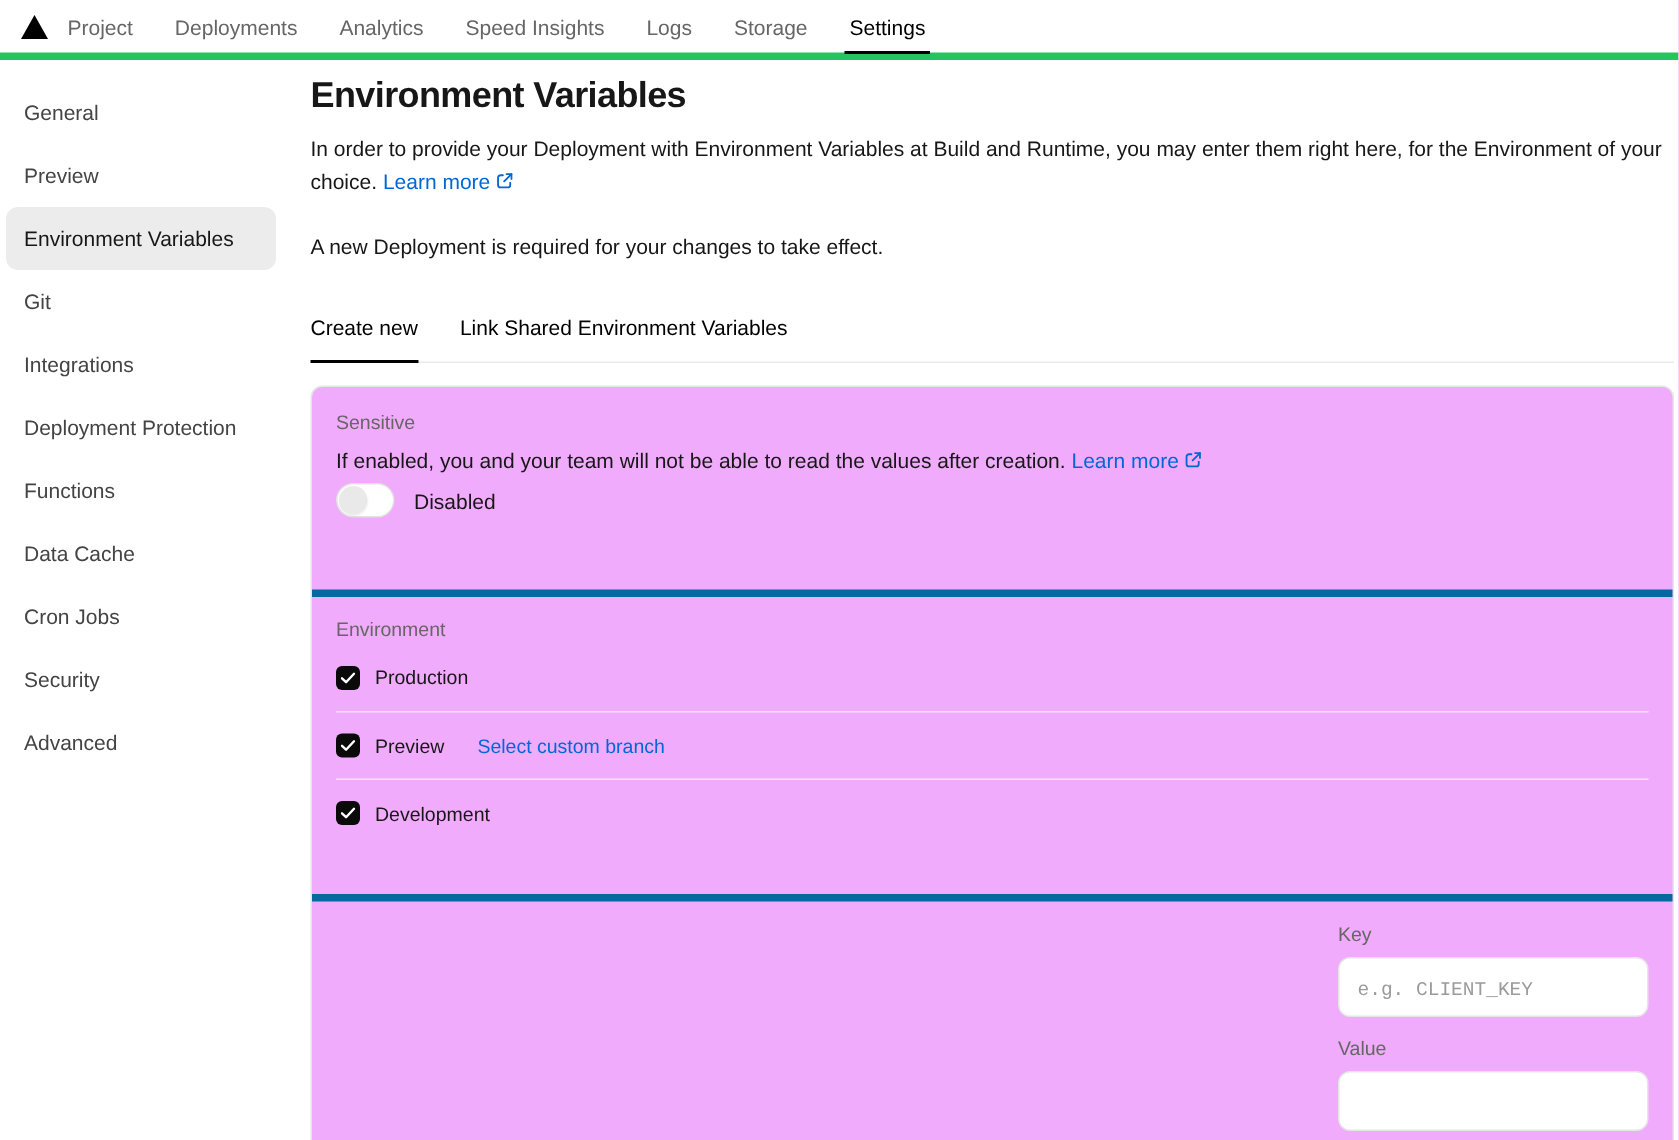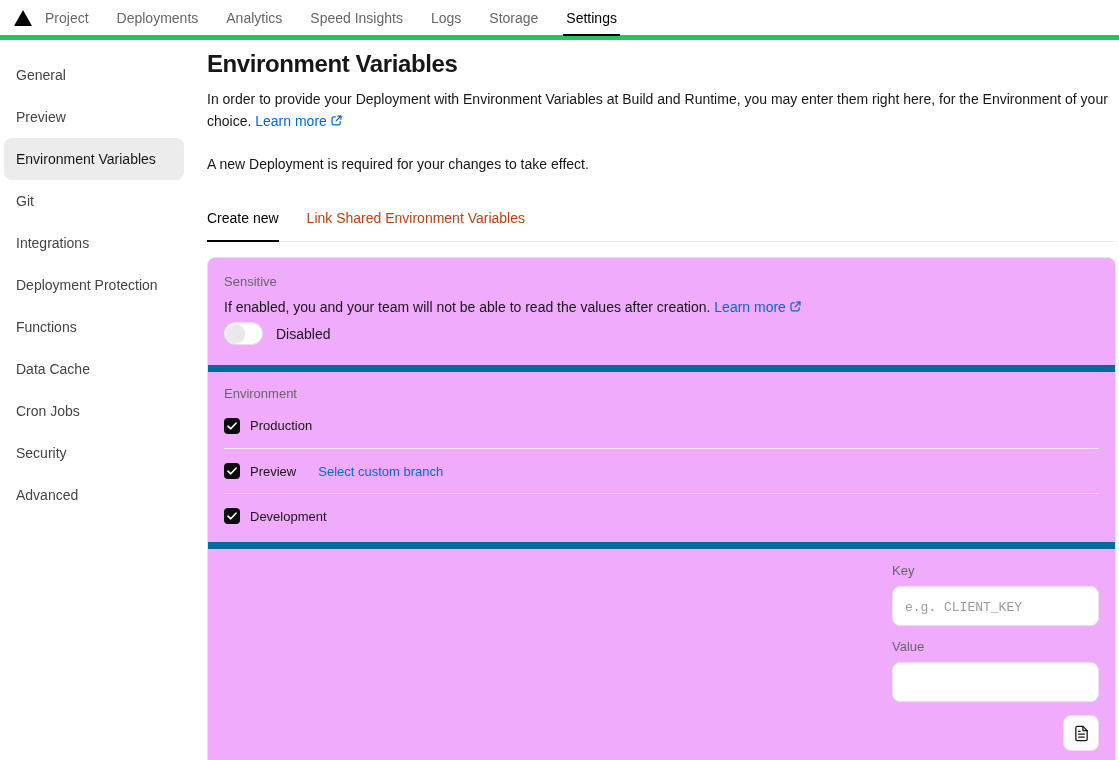--- a/index.html
+++ b/index.html
@@ -24,33 +24,33 @@
   .sidebar-item.active { background:#ececec; color:#171717; }
   .main { flex:1; padding-right:3px; }
   
   .page-title { font-size:24px; line-height:30px; font-weight:700; letter-spacing:-0.4px; margin:9px 0 0; }
   .page-desc { font-size:14px; line-height:22px; margin-top:9px; color:#171717; }
   .inline-link { color:#0068d6; text-decoration:none; cursor:pointer; white-space:nowrap; }
   .ext-icon { vertical-align:-1px; margin-left:3px; }
   .deploy-note { margin-top:24px; font-size:14px; line-height:17px; }
   
   .tabs { margin-top:37px; display:flex; gap:28px; border-bottom:1px solid #eaeaea; }
-  .tab { font-size:14px; color:#c2410c; padding-bottom:15px; position:relative; cursor:pointer; }
+  .tab { font-size:14px; color:#000000; padding-bottom:15px; position:relative; cursor:pointer; }
   .tab.active { color:#000; }
   .tab.active::after { content:""; position:absolute; left:0; right:0; bottom:-1px; height:2px; background:#000; }
   
   .card { margin-top:15px; border:1px solid #e5e5e5; border-radius:8px; background:#f0abfc; }
   .muted-label { font-size:13px; color:#666; }
   .section-sensitive { padding:16px 16px 20px; }
   .sensitive-text { margin-top:10px; font-size:14px; line-height:17px; }
   .toggle-row { margin-top:6px; display:flex; align-items:center; gap:13px; }
   .switch { width:39px; height:23px; border-radius:12px; background:#fff; border:1px solid #e2e2e2; position:relative; cursor:pointer; flex-shrink:0; }
   .switch .knob { position:absolute; left:1px; top:1px; width:19px; height:19px; border-radius:50%; background:#e9e9e9; box-shadow:0 1px 2px rgba(0,0,0,.08); }
   .toggle-state { font-size:14px; }
-  .section { border-top:7px solid #0369a1; }
+  .section { border-top:5px solid #0369a1;margin-top:28px; }
   .section-env { padding:14px 16px 4px; }
   .env-row { height:45px; display:flex; align-items:center; }
   .env-row + .env-row { border-top:1px solid #ebebeb; }
   .env-rows { margin-top:2px; }
   .checkbox { width:16px; height:16px; border-radius:4px; background:#0a0a0a; display:flex; align-items:center; justify-content:center; margin-right:10px; cursor:pointer; flex-shrink:0; }
   .cb-label { font-size:13px; color:#171717; }
   .env-link { font-size:13px; margin-left:22px; }
   
   .section-kv { padding:14px 16px 28px; }
   .kv-row { display:flex; gap:13px; align-items:flex-end;flex-direction:column; }

